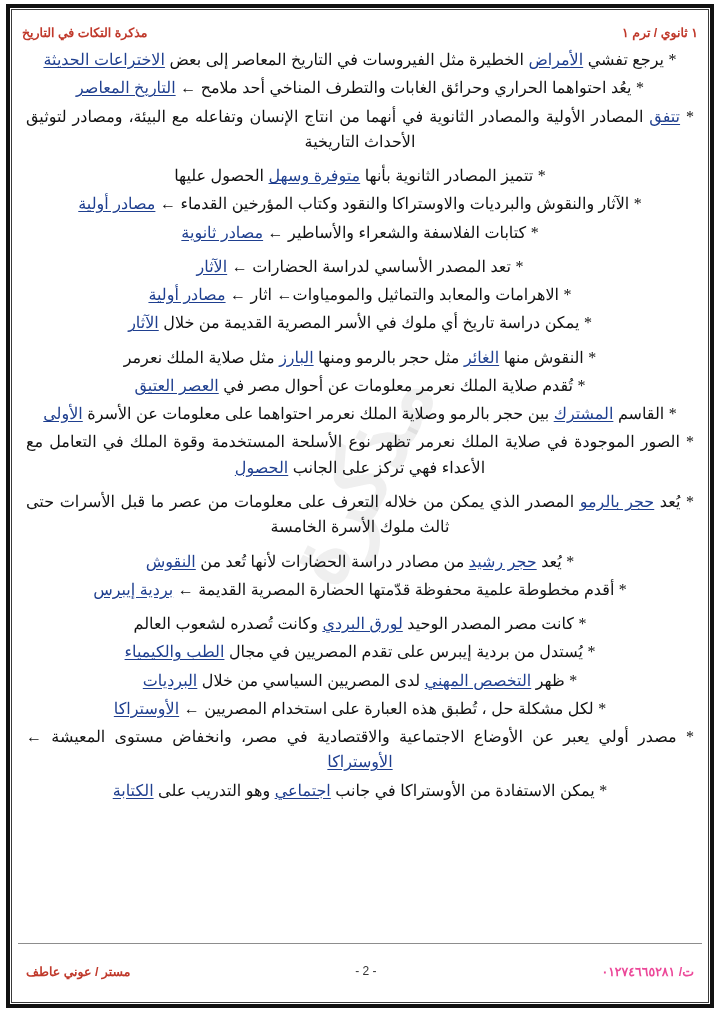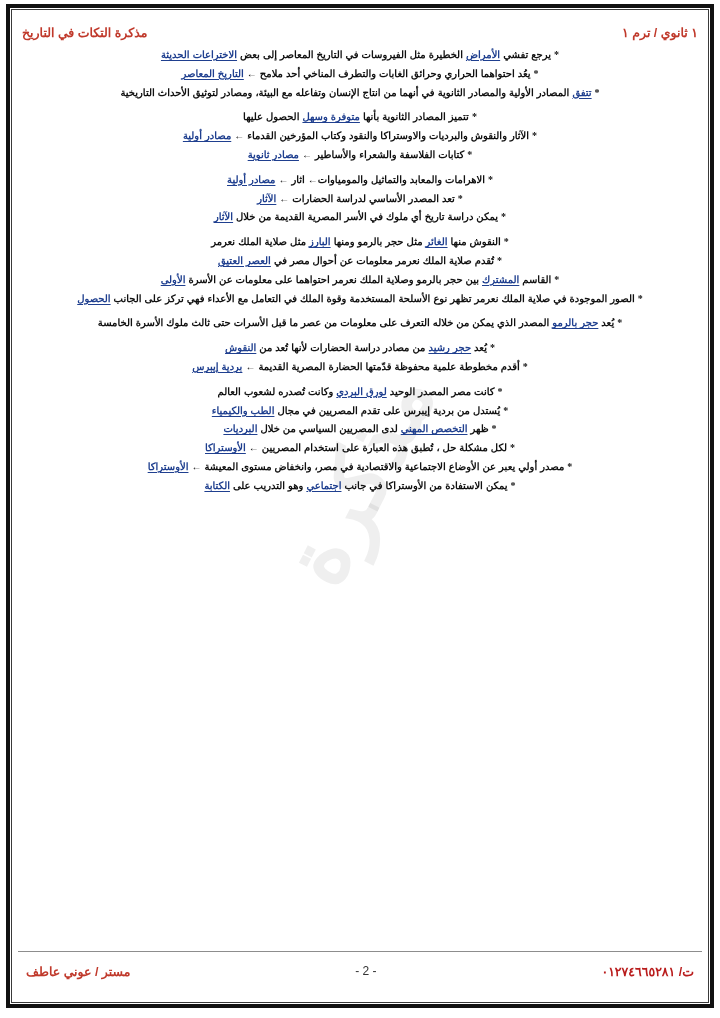--- a/index.html
+++ b/index.html
@@ -72,22 +72,22 @@
   .hdr-title { color: #c0392b; }
 
   
   .doc-body {
     flex: 1 1 auto;
     padding: 2px 10px 0 10px;
     overflow: hidden;
   }
   .line {
     color: #111111;
-    font-weight: bold;
-    font-size: 10px;
+    font-weight: normal;
+    font-size: 16px;
     line-height: 1.58;
     margin: 0 0 3px 0;
     text-align: center;
     direction: rtl;
     unicode-bidi: embed;
     word-spacing: 0.5px;
   }
   .line.gap   { margin-bottom: 9px; }
   .line.wrap  { text-align: justify; text-align-last: center; }
   .hl {
@@ -97,40 +97,40 @@
   }
 
   
   .doc-footer {
     flex: 0 0 auto;
     height: 34px;
     display: flex;
     flex-direction: row-reverse;
     justify-content: space-between;
     align-items: flex-start;
-    padding: 12px 8px 0 8px;
+    padding: 20px 8px 0 8px;
     border-top: 1px solid #8d8d8d;
     margin: 2px 2px 0 2px;
     gap: 36px;
   }
   .ftr-name {
     color: #c0392b;
     font-weight: bold;
     font-size: 12.5px;
     white-space: nowrap;
     font-family: "Liberation Sans", sans-serif;
   }
   .ftr-page {
     color: #333333;
     font-size: 12px;
     font-weight: normal;
     font-family: "Liberation Sans", sans-serif;
   }
   .ftr-phone {
-    color: #b91c1c;
+    color: #ec4899;
     font-weight: bold;
     font-size: 12.5px;
     white-space: nowrap;
     font-family: "Liberation Sans", sans-serif;
     direction: rtl;
   }
 
   
   .watermark {
     position: absolute;
@@ -164,22 +164,22 @@
       <div class="hdr-text hdr-grade">١ ثانوي / ترم ١</div>
     </div>
 
     <div class="doc-body" id="body-lines">
         <p class="line" id="line-1"><span>* يرجع تفشي </span><span class="hl">الأمراض</span><span> الخطيرة مثل الفيروسات في التاريخ المعاصر إلى بعض </span><span class="hl">الاختراعات الحديثة</span></p>
         <p class="line" id="line-3"><span>* يعُد احتواهما الحراري وحرائق الغابات والتطرف المناخي أحد ملامح ← </span><span class="hl">التاريخ المعاصر</span></p>
         <p class="line wrap gap" id="line-4"><span>* </span><span class="hl">تتفق</span><span> المصادر الأولية والمصادر الثانوية في أنهما من انتاج الإنسان وتفاعله مع البيئة، ومصادر لتوثيق الأحداث التاريخية</span></p>
         <p class="line" id="line-6"><span>* تتميز المصادر الثانوية بأنها </span><span class="hl">متوفرة وسهل</span><span> الحصول عليها</span></p>
         <p class="line" id="line-7"><span>* الآثار والنقوش والبرديات والاوستراكا والنقود وكتاب المؤرخين القدماء ← </span><span class="hl">مصادر أولية</span></p>
         <p class="line gap" id="line-8"><span>* كتابات الفلاسفة والشعراء والأساطير ← </span><span class="hl">مصادر ثانوية</span></p>
+        <p class="line" id="line-9"><span>* تعد المصدر الأساسي لدراسة الحضارات ← </span><span class="hl">الآثار</span></p>
         <p class="line" id="line-10"><span>* الاهرامات والمعابد والتماثيل والمومياوات← اثار ← </span><span class="hl">مصادر أولية</span></p>
-        <p class="line" id="line-9"><span>* تعد المصدر الأساسي لدراسة الحضارات ← </span><span class="hl">الآثار</span></p>
         <p class="line gap" id="line-11"><span>* يمكن دراسة تاريخ أي ملوك في الأسر المصرية القديمة من خلال </span><span class="hl">الآثار</span></p>
         <p class="line" id="line-12"><span>* النقوش منها </span><span class="hl">الغائر</span><span> مثل حجر بالرمو ومنها </span><span class="hl">البارز</span><span> مثل صلاية الملك نعرمر</span></p>
         <p class="line" id="line-13"><span>* تُقدم صلاية الملك نعرمر معلومات عن أحوال مصر في </span><span class="hl">العصر العتيق</span></p>
         <p class="line" id="line-14"><span>* القاسم </span><span class="hl">المشترك</span><span> بين حجر بالرمو وصلاية الملك نعرمر احتواهما على معلومات عن الأسرة </span><span class="hl">الأولى</span></p>
         <p class="line wrap gap" id="line-15"><span>* الصور الموجودة في صلاية الملك نعرمر تظهر نوع الأسلحة المستخدمة وقوة الملك في التعامل مع الأعداء فهي تركز على الجانب </span><span class="hl">الحصول</span></p>
         <p class="line wrap gap" id="line-16"><span>* يُعد </span><span class="hl">حجر بالرمو</span><span> المصدر الذي يمكن من خلاله التعرف على معلومات من عصر ما قبل الأسرات حتى ثالث ملوك الأسرة الخامسة</span></p>
         <p class="line" id="line-18"><span>* يُعد </span><span class="hl">حجر رشيد</span><span> من مصادر دراسة الحضارات لأنها تُعد من </span><span class="hl">النقوش</span></p>
         <p class="line gap" id="line-19"><span>* أقدم مخطوطة علمية محفوظة قدّمتها الحضارة المصرية القديمة ← </span><span class="hl">بردية إيبرس</span></p>
         <p class="line" id="line-20"><span>* كانت مصر المصدر الوحيد </span><span class="hl">لورق البردي</span><span> وكانت تُصدره لشعوب العالم</span></p>
         <p class="line" id="line-21"><span>* يُستدل من بردية إيبرس على تقدم المصريين في مجال </span><span class="hl">الطب والكيمياء</span></p>

